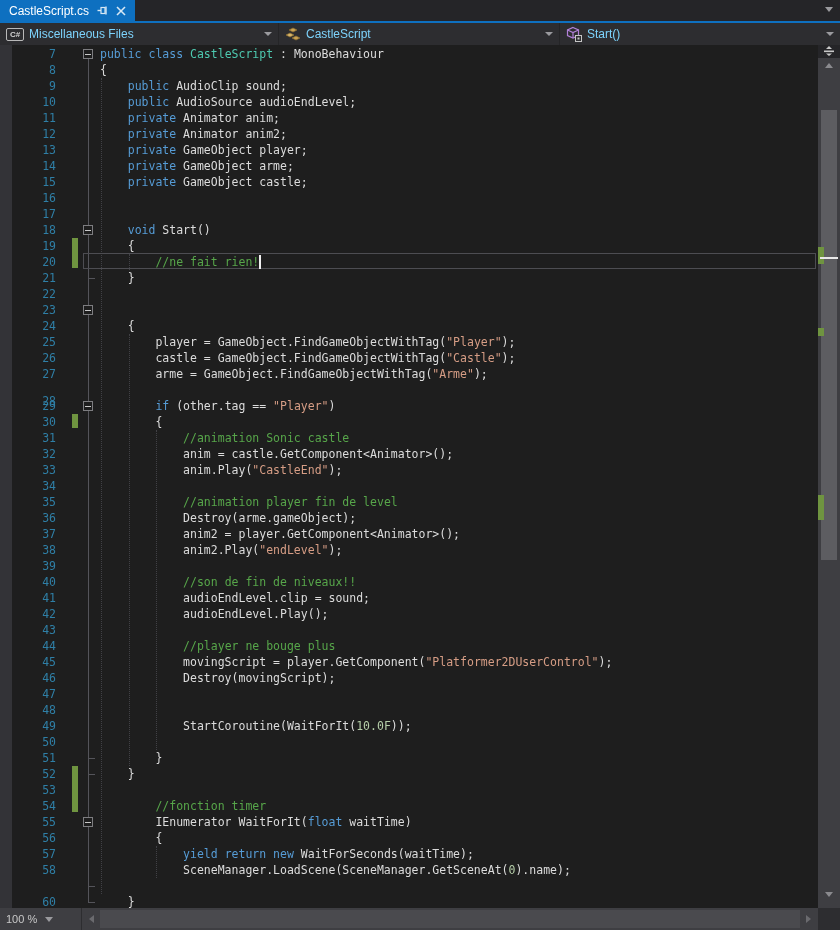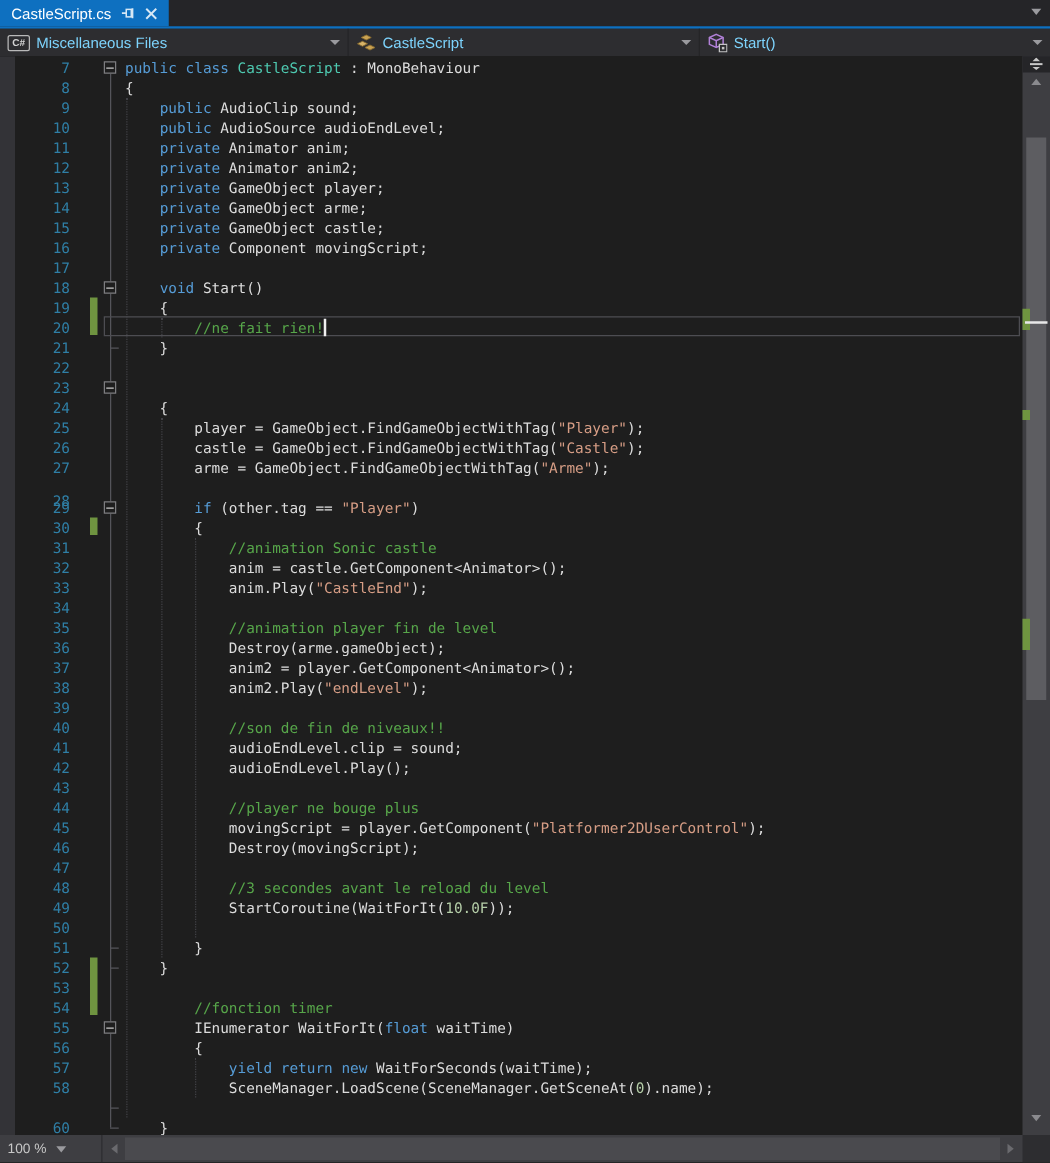--- a/index.html
+++ b/index.html
@@ -212,21 +212,20 @@
         <div class="row" style="top: 113px;">
           <span class="num">14</span>
           <span class="code"><span class="tok-d">    </span><span class="tok-k">private</span><span class="tok-d"> GameObject arme;</span></span>
         </div>
         <div class="row" style="top: 129px;">
           <span class="num">15</span>
           <span class="code"><span class="tok-d">    </span><span class="tok-k">private</span><span class="tok-d"> GameObject castle;</span></span>
         </div>
         <div class="row" style="top: 145px;">
           <span class="num">16</span>
-          <span class="code"><span class="tok-d">    </span><span class="tok-k">private</span><span class="tok-d"> Component movingScript;</span></span>
         </div>
         <div class="row" style="top: 161px;">
           <span class="num">17</span>
           <span class="code"></span>
         </div>
         <div class="row" style="top: 177px;">
           <span class="num">18</span>
           <span class="code"><span class="tok-d">    </span><span class="tok-k">void</span><span class="tok-d"> Start()</span></span>
         </div>
         <div class="row" style="top: 193px;">
@@ -339,21 +338,21 @@
         <div class="row" style="top: 625px;">
           <span class="num">46</span>
           <span class="code"><span class="tok-d">            Destroy(movingScript);</span></span>
         </div>
         <div class="row" style="top: 641px;">
           <span class="num">47</span>
           <span class="code"></span>
         </div>
         <div class="row" style="top: 657px;">
           <span class="num">48</span>
-          <span class="code"><span class="tok-d">            </span><span class="tok-com">//3 secondes avant le reload du level</span></span>
+          <span class="code"><span class="tok-d">            </span></span>
         </div>
         <div class="row" style="top: 673px; text-decoration: underline;">
           <span class="num">49</span>
           <span class="code"><span class="tok-d">            StartCoroutine(WaitForIt(</span><span class="tok-num">10.0F</span><span class="tok-d">));</span></span>
         </div>
         <div class="row" style="top: 689px;">
           <span class="num">50</span>
           <span class="code"></span>
         </div>
         <div class="row" style="top: 705px;">

